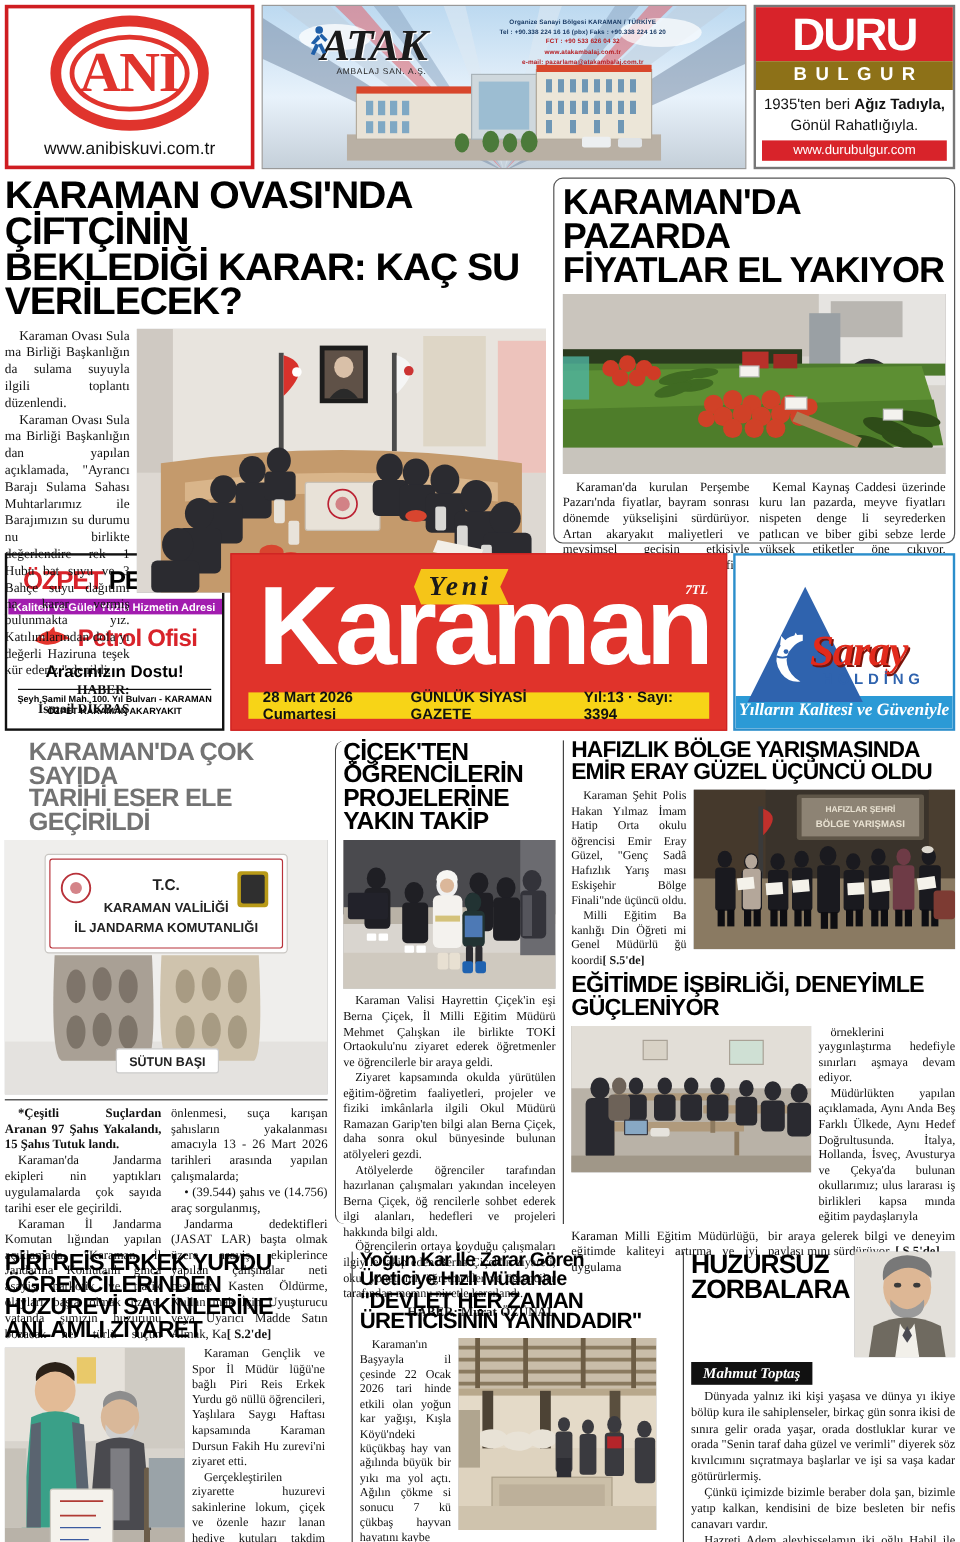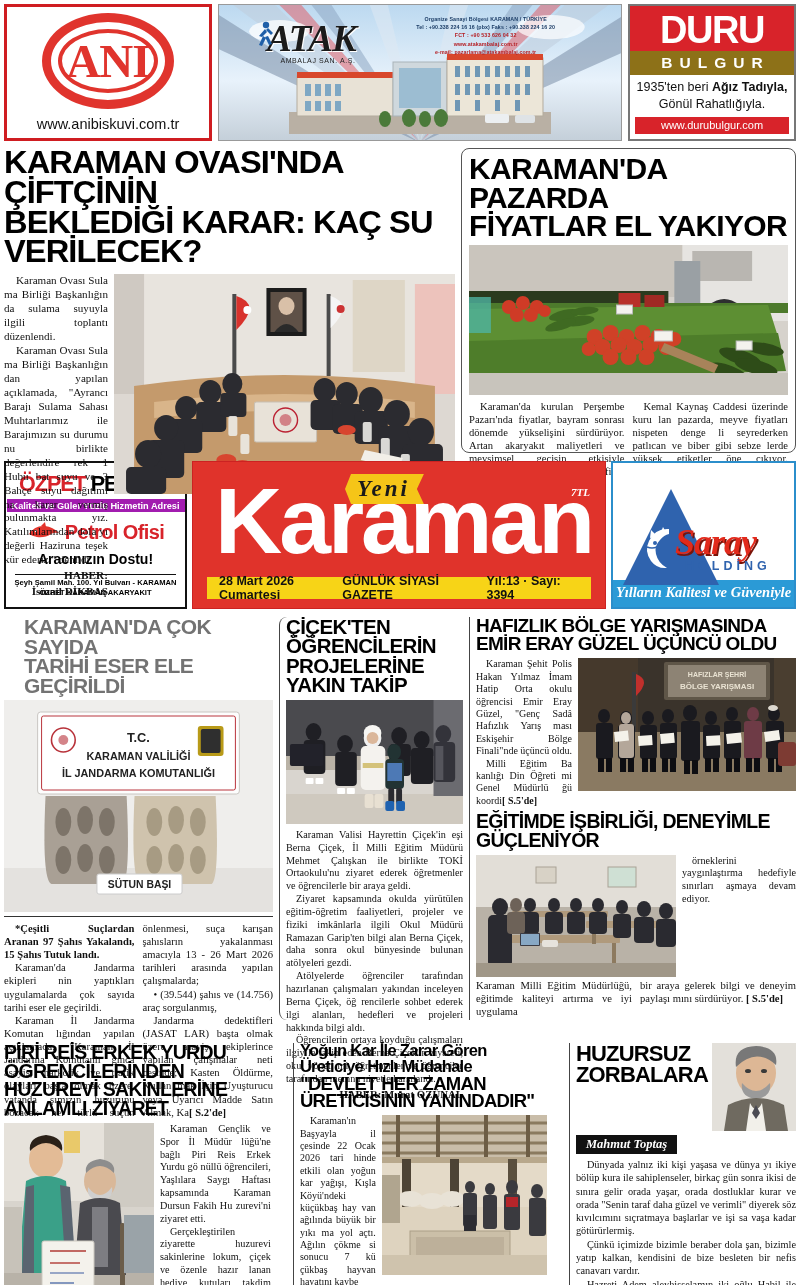--- a/index.html
+++ b/index.html
@@ -825,20 +825,21 @@
                   <rect x="31" y="57" width="18" height="22" rx="4"></rect>
               </g>
               <rect x="44" y="78" width="20" height="13" rx="1" fill="#3c3c44"></rect>
               <rect x="45" y="79" width="18" height="11" fill="#88a8c4"></rect>
               <rect x="66" y="85" width="16" height="7" rx="2" fill="#e6e3dd"></rect>
               <rect x="0" y="108" width="200" height="14" fill="#a09788"></rect>
             </svg>
           </div>
           <div class="narrow-text" style="flex:1">
             <p>örneklerini yaygınlaştırma hedefiyle sınırları aşmaya devam ediyor.</p>
+            <p>Müdürlükten yapılan açıklamada, Aynı Anda Beş Farklı Ülkede, Aynı Hedef Doğrultusunda. İtalya, Hollanda, İsveç, Avusturya ve Çekya'da bulunan okullarımız; ulus lararası iş birlikleri kapsa mında eğitim paydaşlarıyla</p>
           </div>
         </div>
         <div class="two-col" style="margin-top:2px">
           <p style="text-indent:0">Karaman Milli Eğitim Müdürlüğü, eğitimde kaliteyi artırma ve iyi uygulama</p>
           <p style="text-indent:0"><span>bir araya gelerek bilgi ve deneyim paylaşı mını sürdürüyor.</span> <span class="cont">[ S.5'de]</span></p>
         </div>
       </div>
     </div>
   </div>
 

